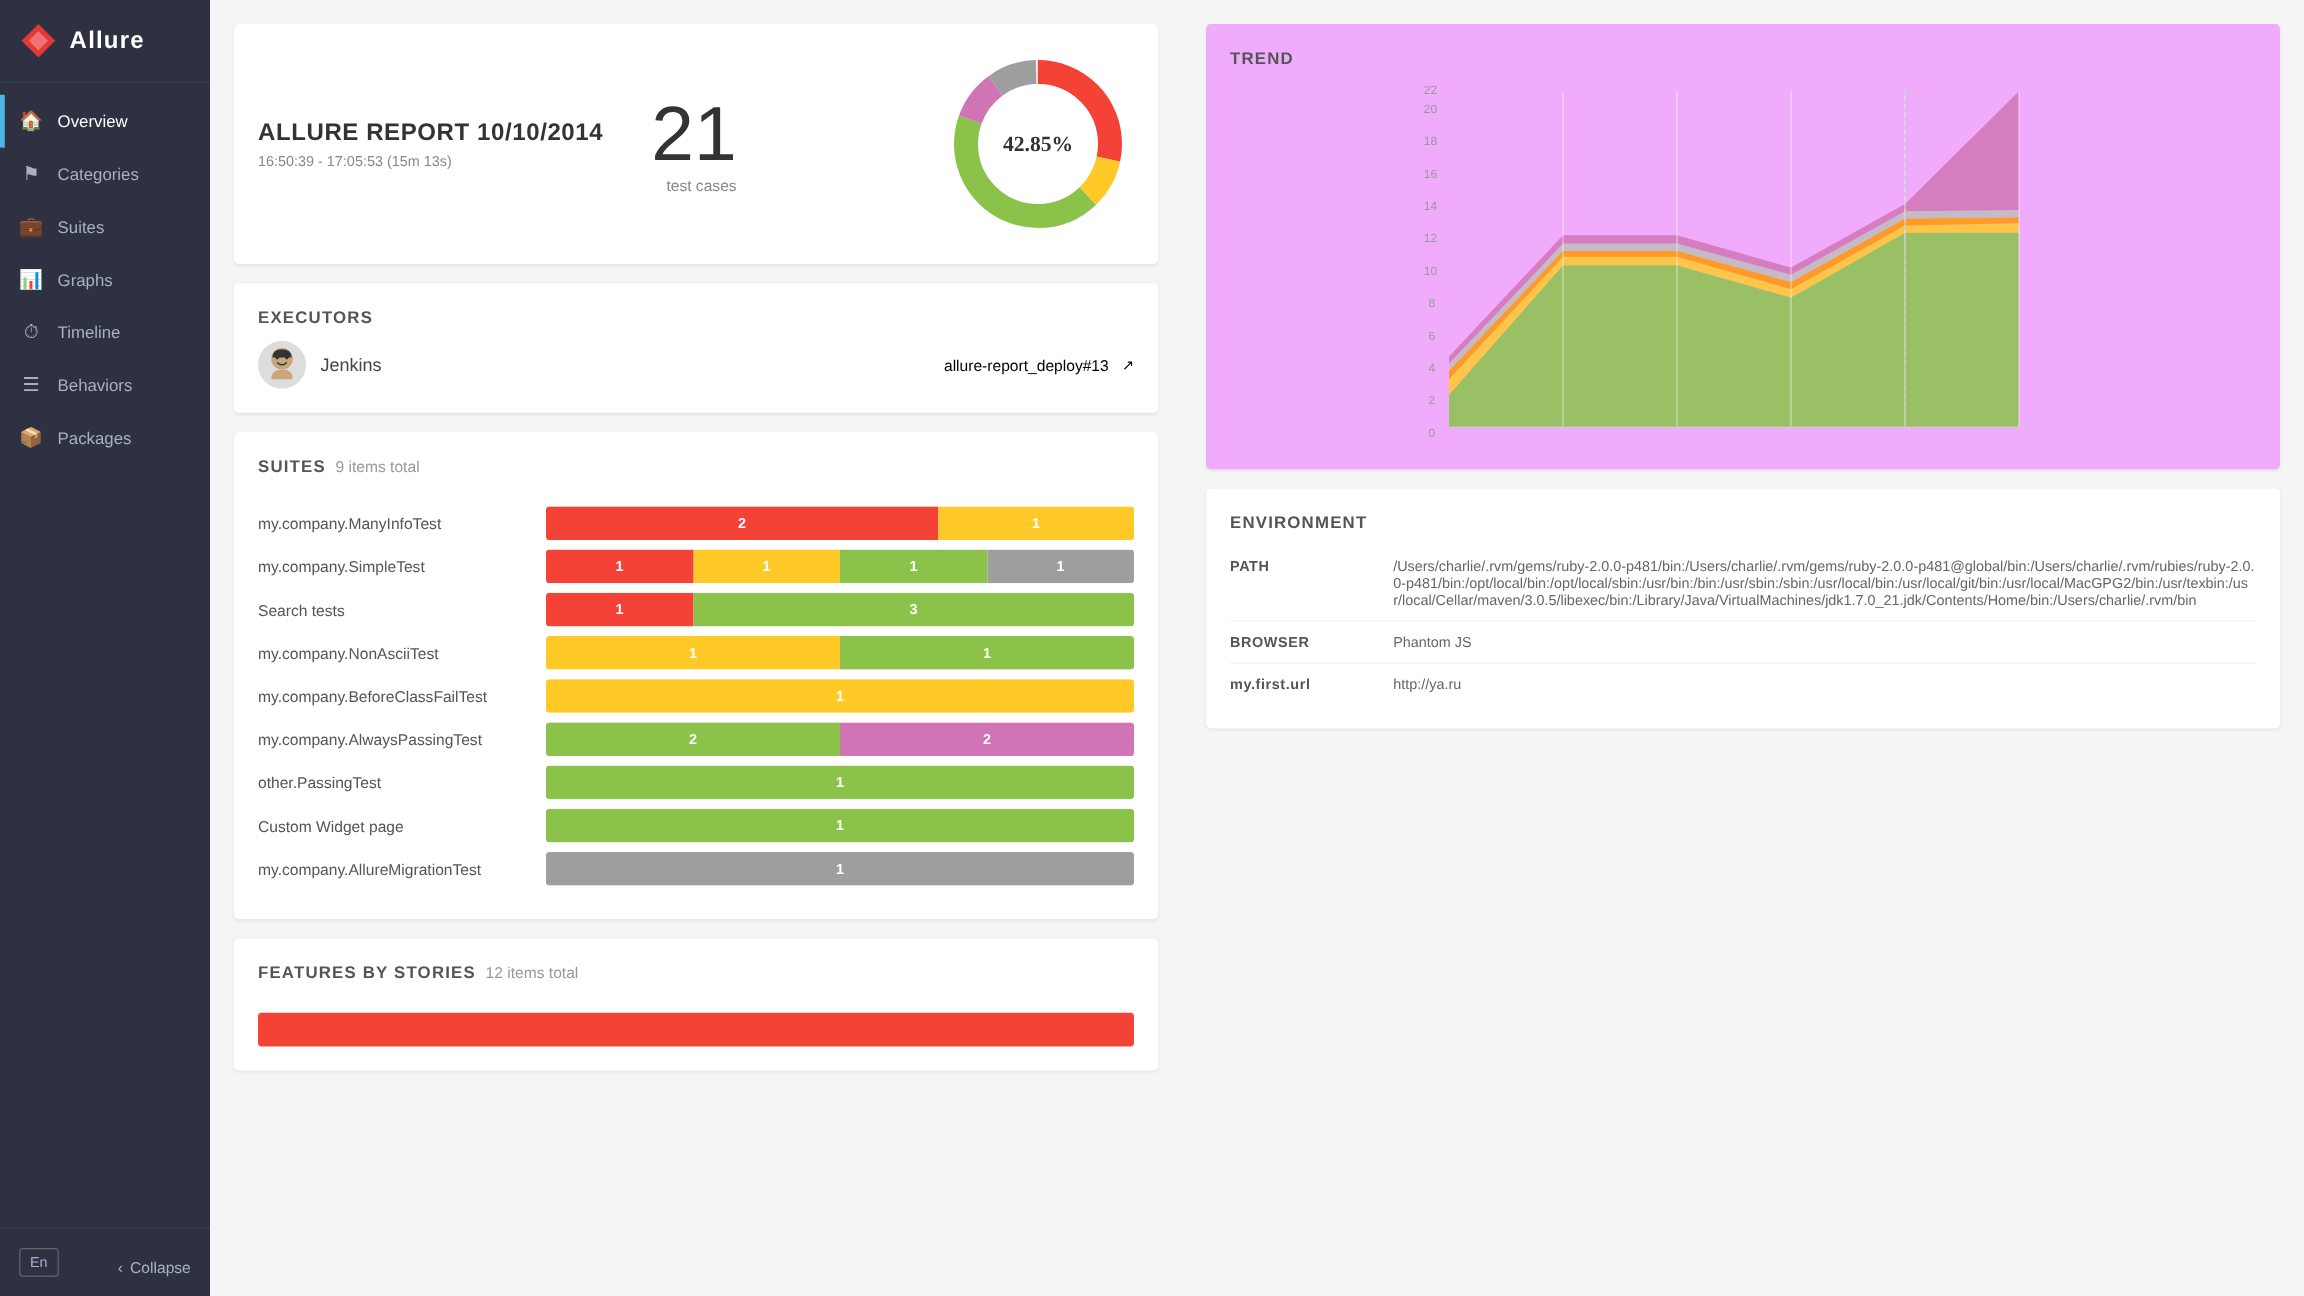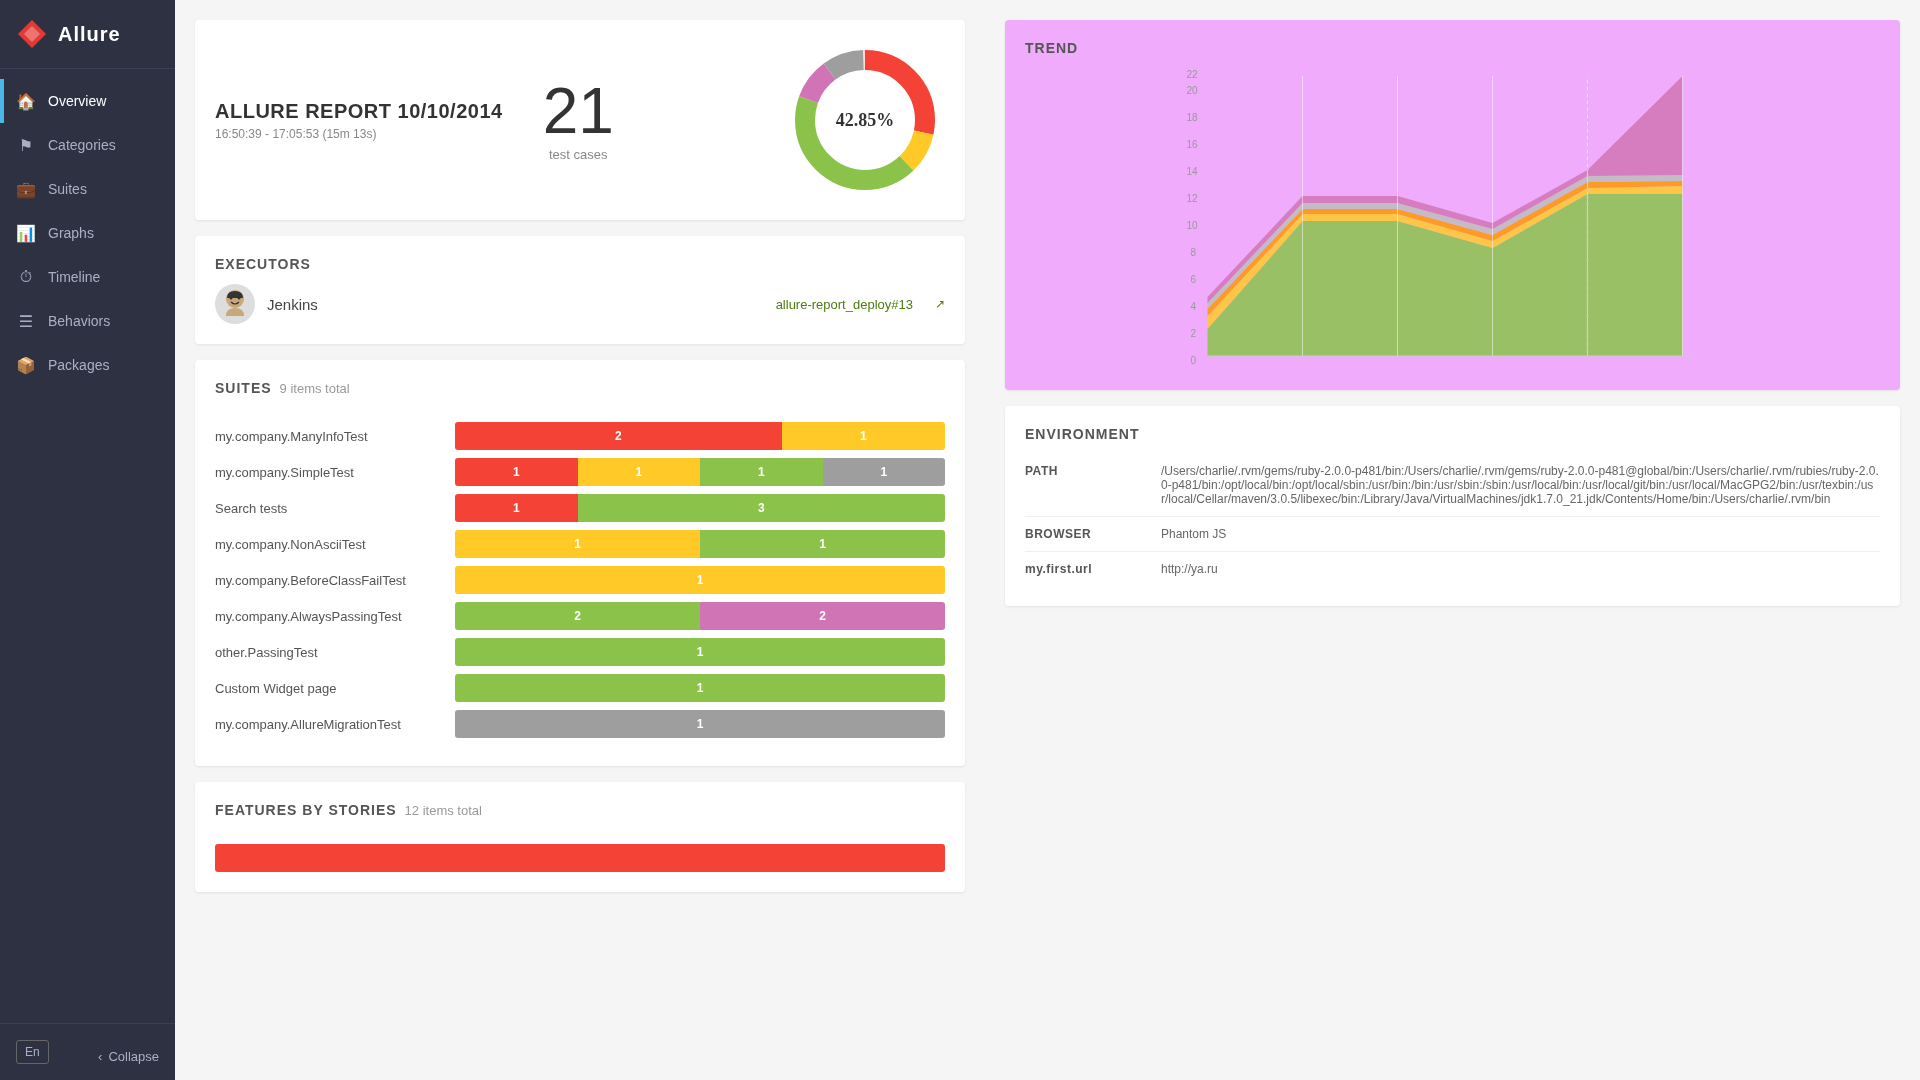--- a/index.html
+++ b/index.html
@@ -147,21 +147,21 @@
       font-weight: 700;
       color: #333;
       letter-spacing: 0.5px;
     }
     .report-time {
       font-size: 12px;
       color: #888;
       margin-top: 4px;
     }
     .test-count-section {
-      text-align: center;
+      text-align: right;
       margin-left: 40px;
     }
     .test-count-number {
       font-size: 64px;
       font-weight: 300;
       color: #333;
       line-height: 1;
     }
     .test-count-label {
       font-size: 13px;
@@ -211,24 +211,24 @@
       border-radius: 50%;
       background: #ddd;
       overflow: hidden;
       display: flex;
       align-items: center;
       justify-content: center;
     }
     .executor-name { font-size: 15px; color: #444; }
     .executor-link {
       font-size: 13px;
-      color: #4d7c0f;
-      display: flex;
-      align-items: center;
-      gap: 22px;
+      color: #000000;
+      display: flex;
+      align-items: center;
+      gap: 11px;
     }
 
     
     .suites-header {
       display: flex;
       align-items: baseline;
       gap: 8px;
       margin-bottom: 14px;
     }
     .suites-count { font-size: 13px; color: #999; }

